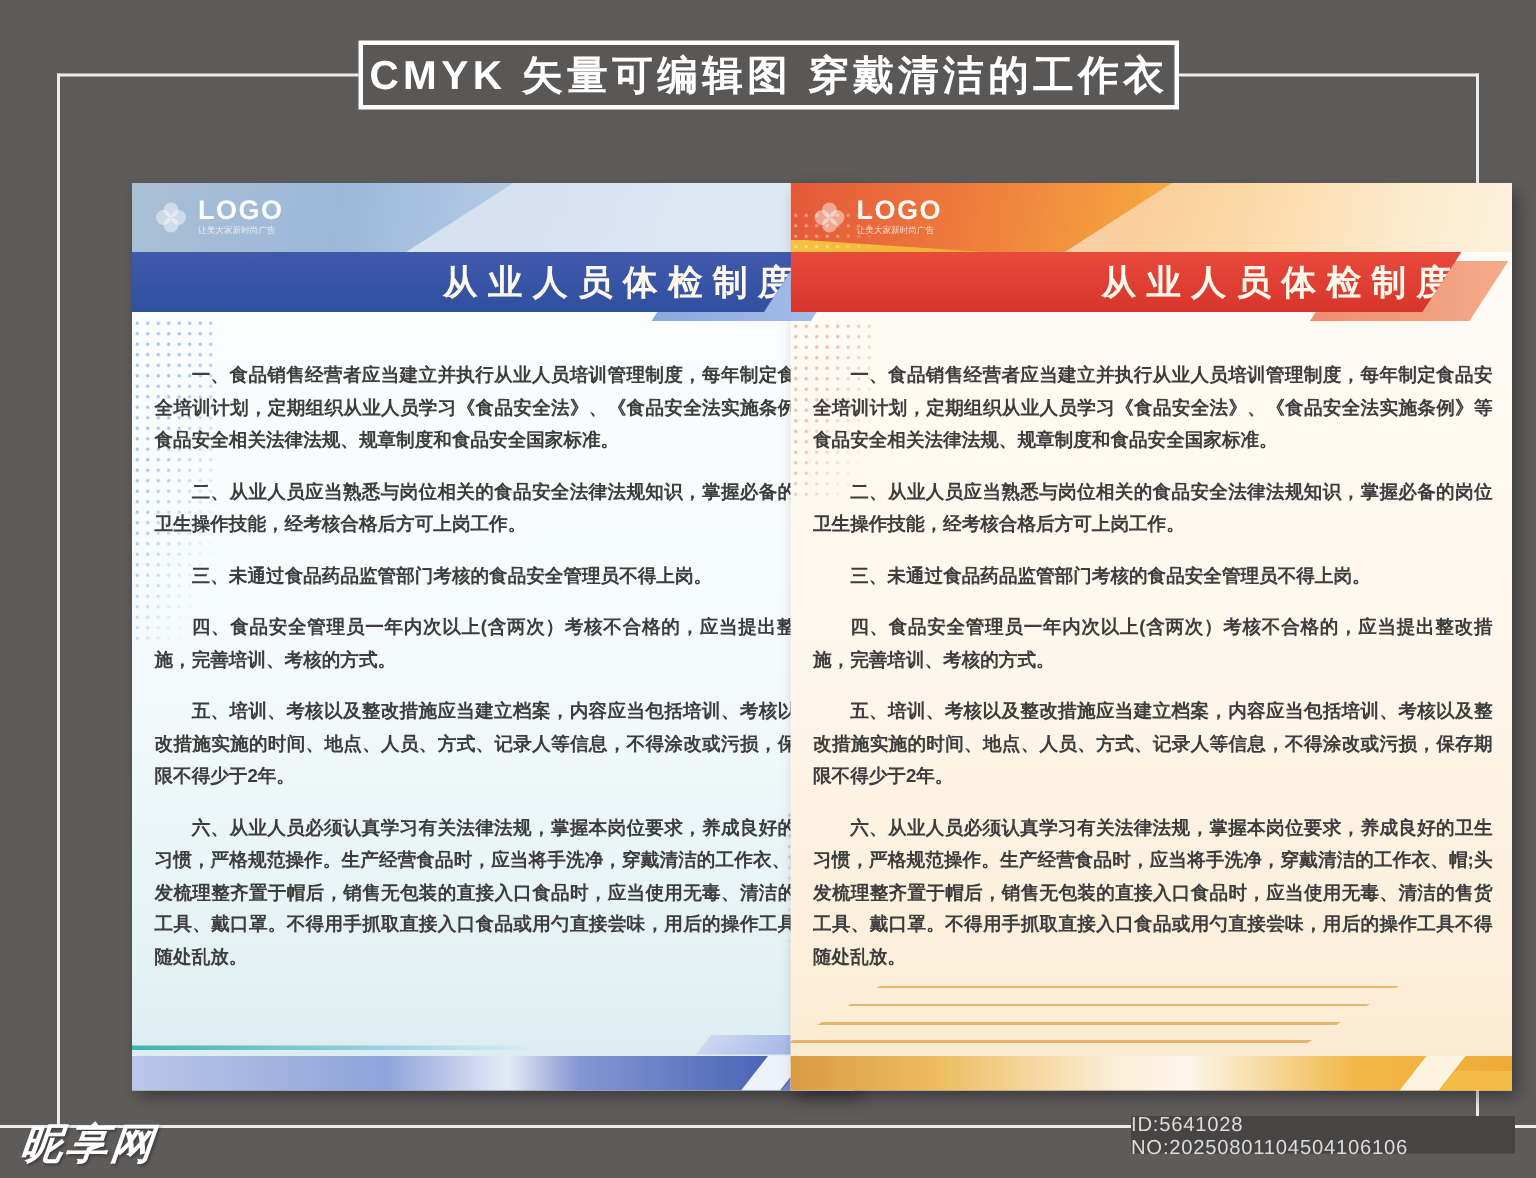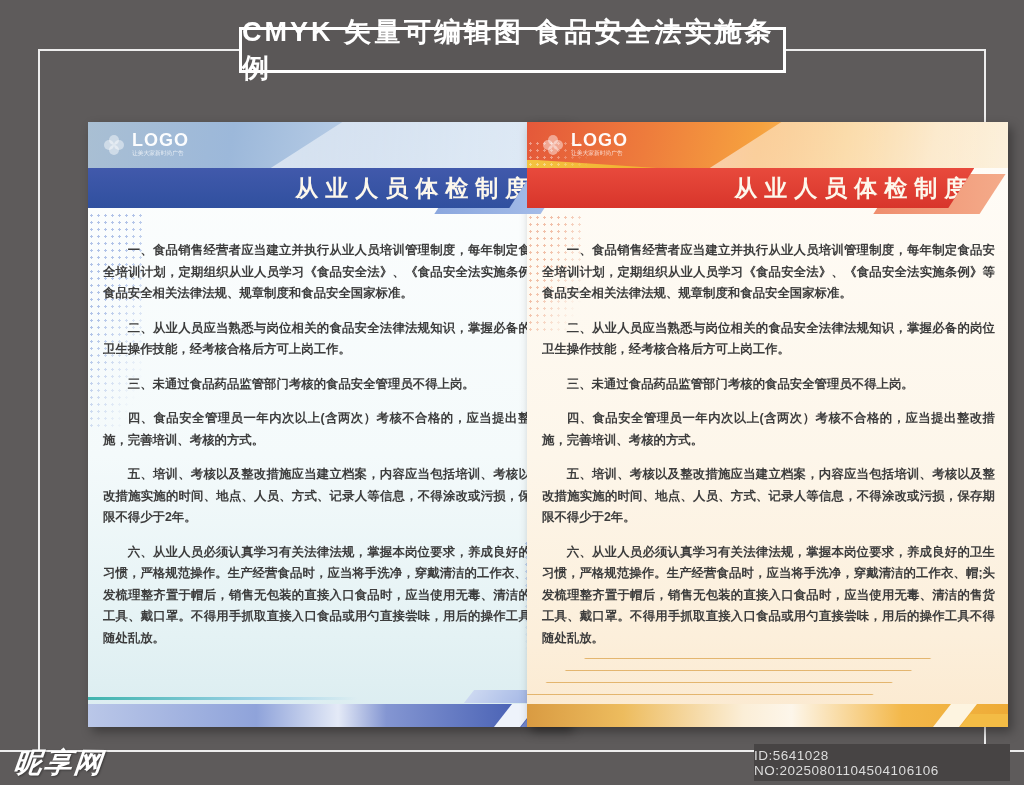--- a/index.html
+++ b/index.html
@@ -122,33 +122,33 @@
 
   
   .site-mark {
     position:absolute; left:14px; top:744px; color:#ffffff;
     font-style:italic; font-weight:bold; display:flex; align-items:baseline; gap:10px;
     text-shadow:1px 1px 2px rgba(0,0,0,.35); z-index:5;
   }
   .site-name { font-size:28px; letter-spacing:2px; transform:skewX(-6deg); }
   .site-url  { font-size:21px; letter-spacing:1px; }
   .id-badge {
-    position:absolute; left:754px; top:744px; width:256px; height:37px;
+    position:absolute; left:754px; top:744px; width:256px; height:25px;
     background:#474444; color:#dcdcdc; font-size:13.5px;
     display:flex; align-items:center; justify-content:center; letter-spacing:.5px; z-index:5;
   }
 </style>
 </head>
 <body>
 
 <div class="frame"></div>
 <div class="bottom-line"></div>
 
 <div class="banner">
-  <span>CMYK 矢量可编辑图 食品安全法实施条例</span>
+  <span>CMYK 矢量可编辑图 穿戴清洁的工作衣</span>
 </div>
 
 <div class="poster blue">
   <div class="hdr">
     <div class="hdr-slash"></div>
     <div class="logo">
       <svg viewBox="0 0 24 24">
         <circle cx="12" cy="7" r="5" fill="rgba(255,255,255,.45)"></circle>
         <circle cx="7" cy="12" r="5" fill="rgba(255,255,255,.45)"></circle>
         <circle cx="17" cy="12" r="5" fill="rgba(255,255,255,.45)"></circle>

